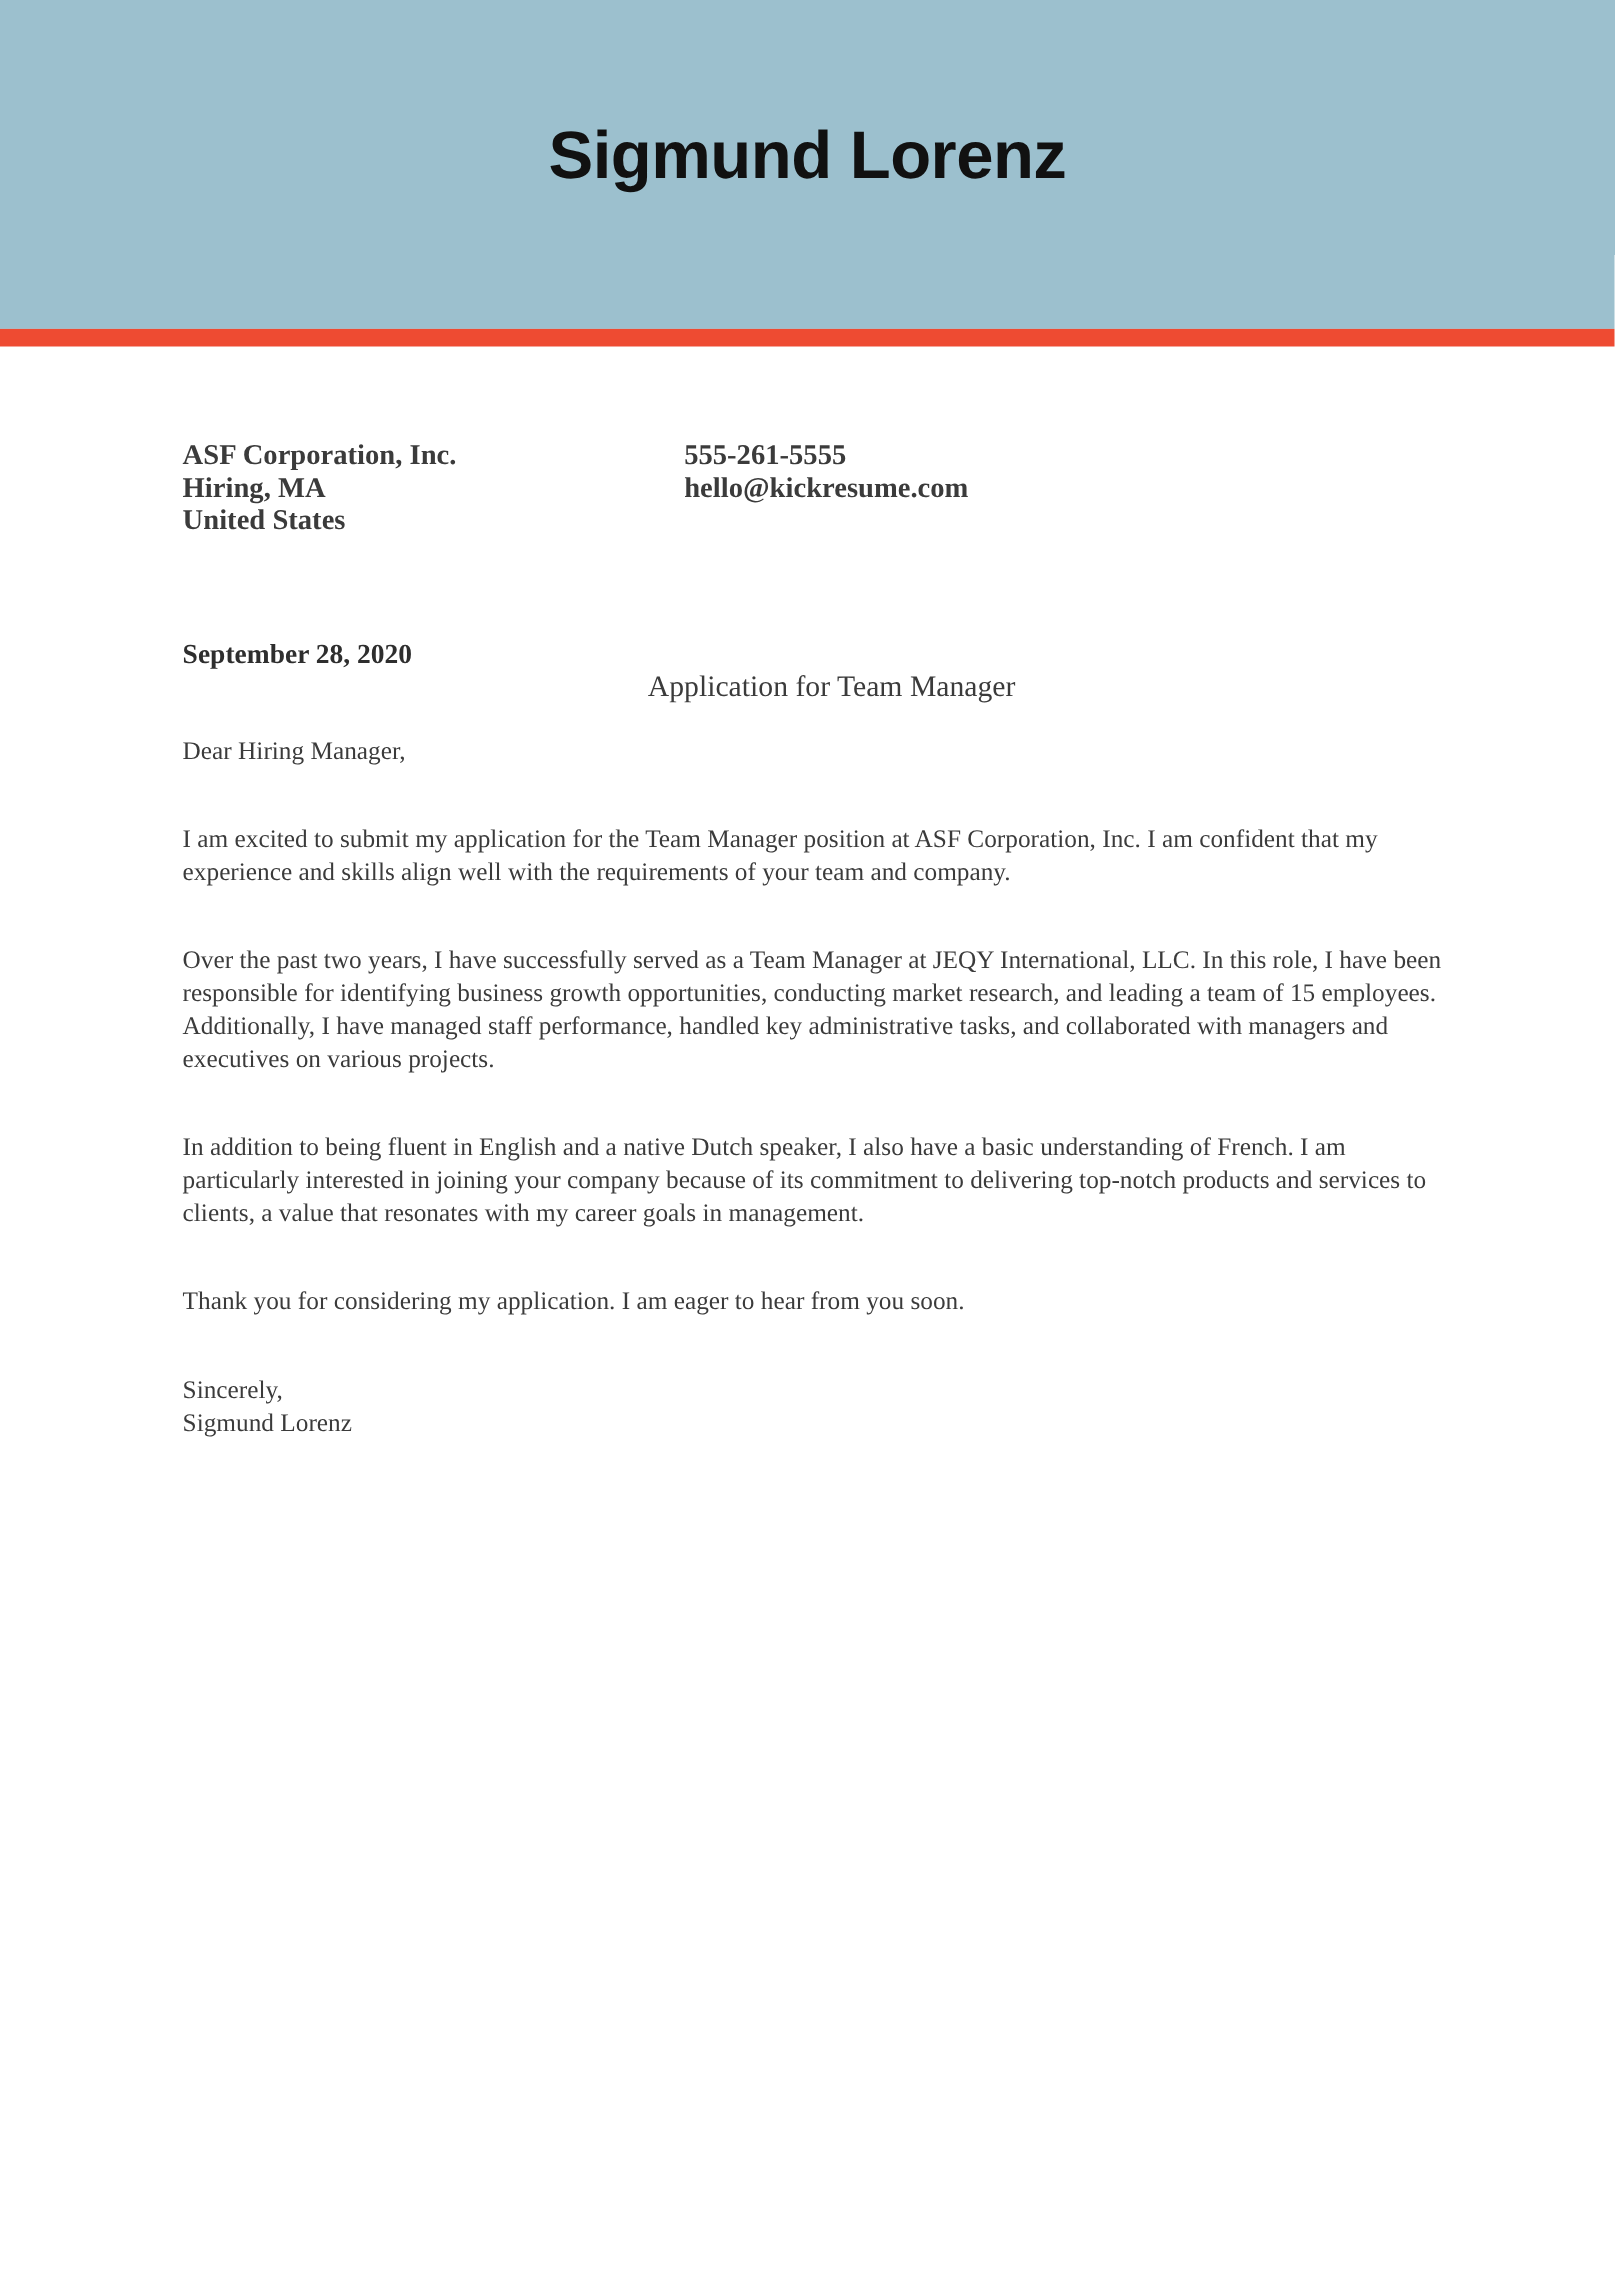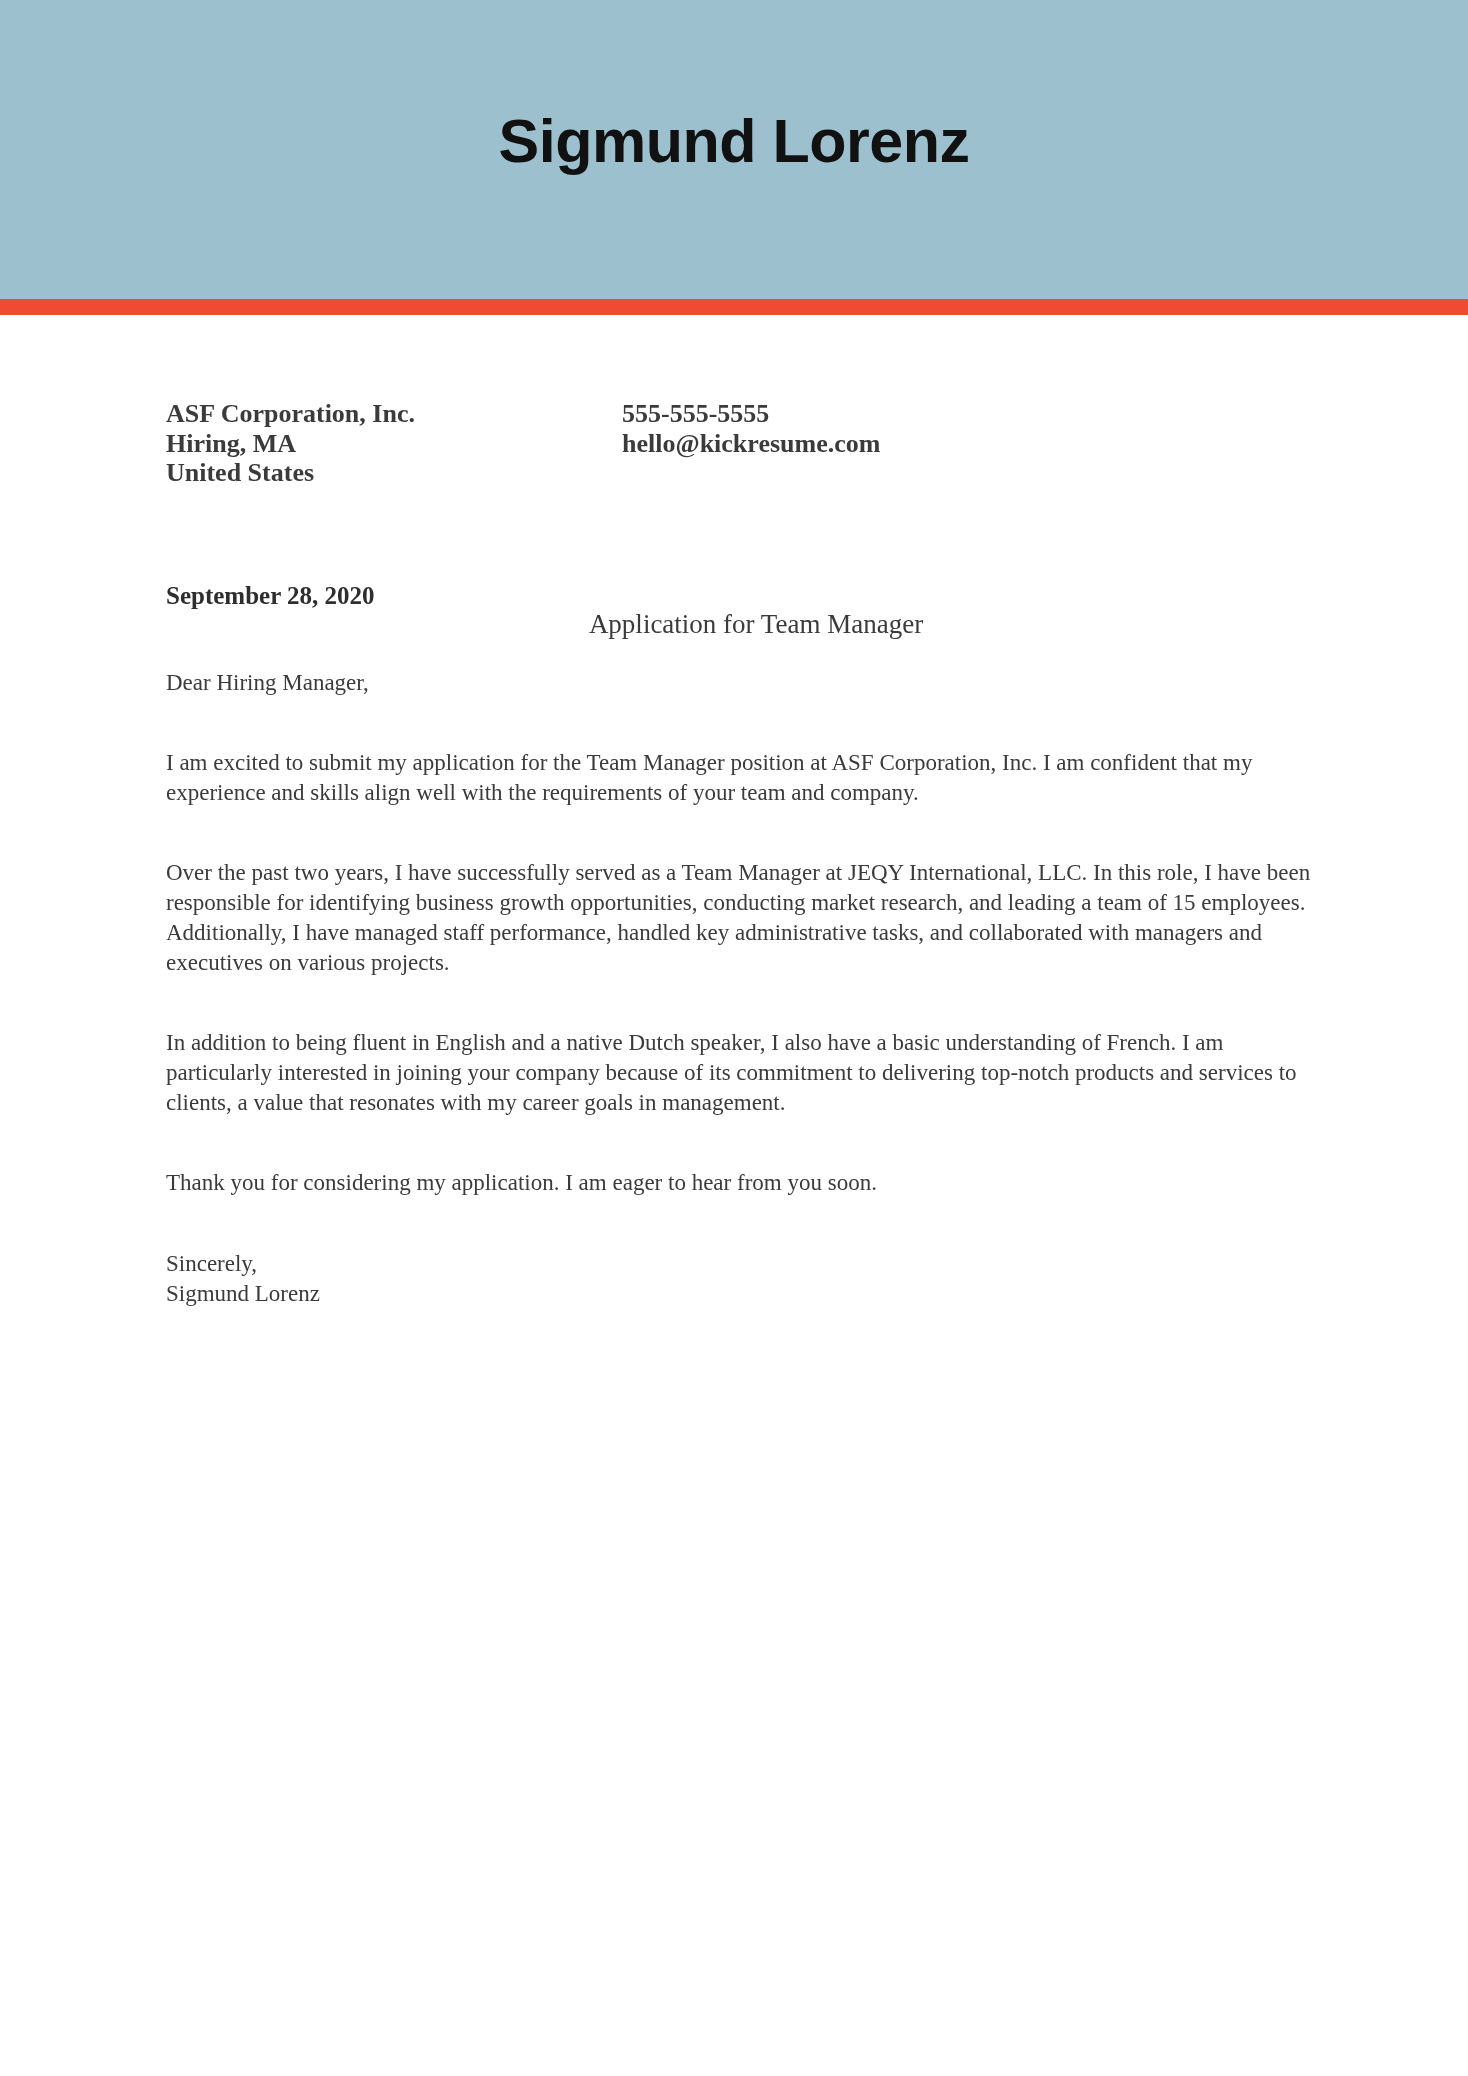--- a/index.html
+++ b/index.html
@@ -148,21 +148,21 @@
   <div class="letter">
     <div class="content">
 
       <div class="meta-row">
         <div class="meta-col-left">
           <div class="meta-line">ASF Corporation, Inc.</div>
           <div class="meta-line">Hiring, MA</div>
           <div class="meta-line">United States</div>
         </div>
         <div class="meta-col-right">
-          <div class="meta-line">555-555-5555</div>
+          <div class="meta-line">555-261-5555</div>
           <div class="meta-line">hello@kickresume.com</div>
         </div>
       </div>
 
       <div class="date-block">
         <div class="date-line">September 28, 2020</div>
         <div class="subject-line">Application for Team Manager</div>
       </div>
 
       <div class="salutation">Dear Hiring Manager,</div>

